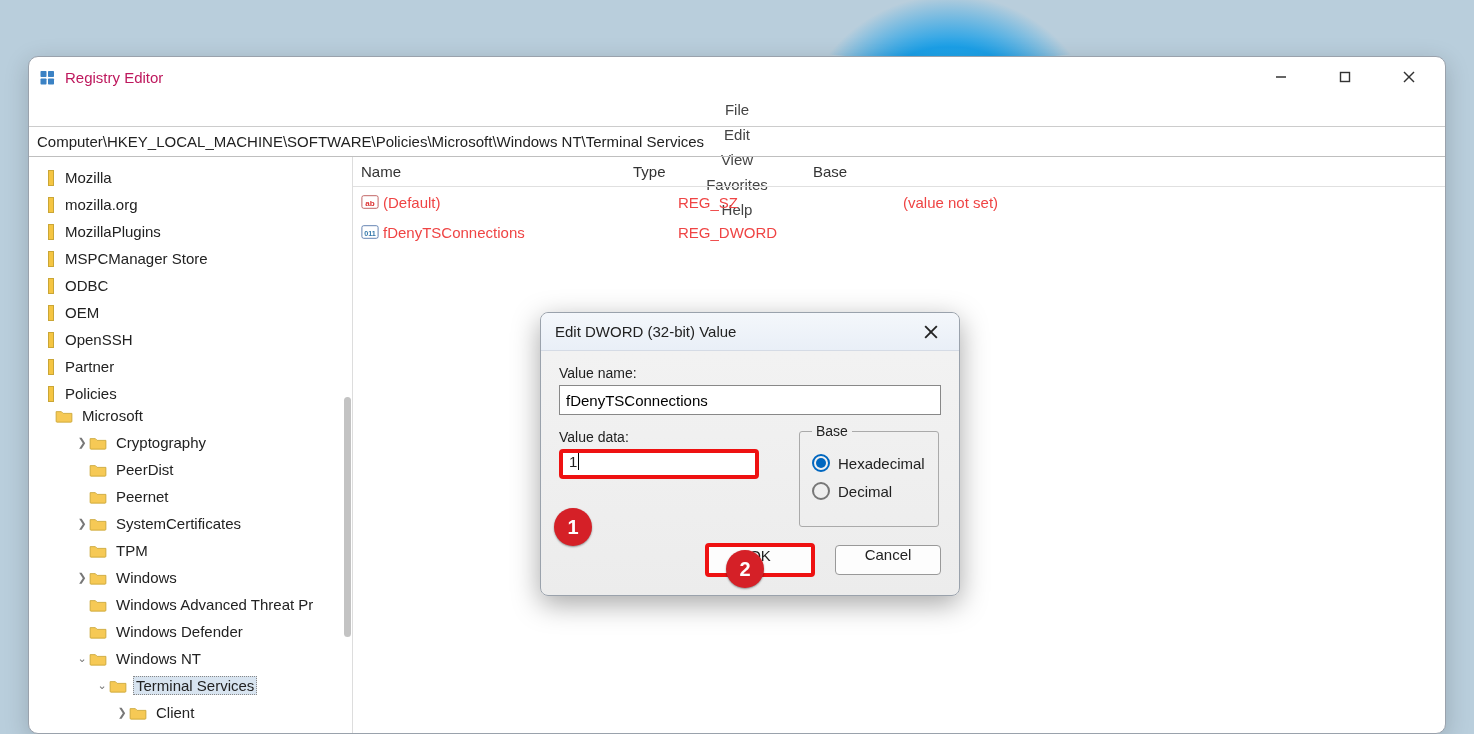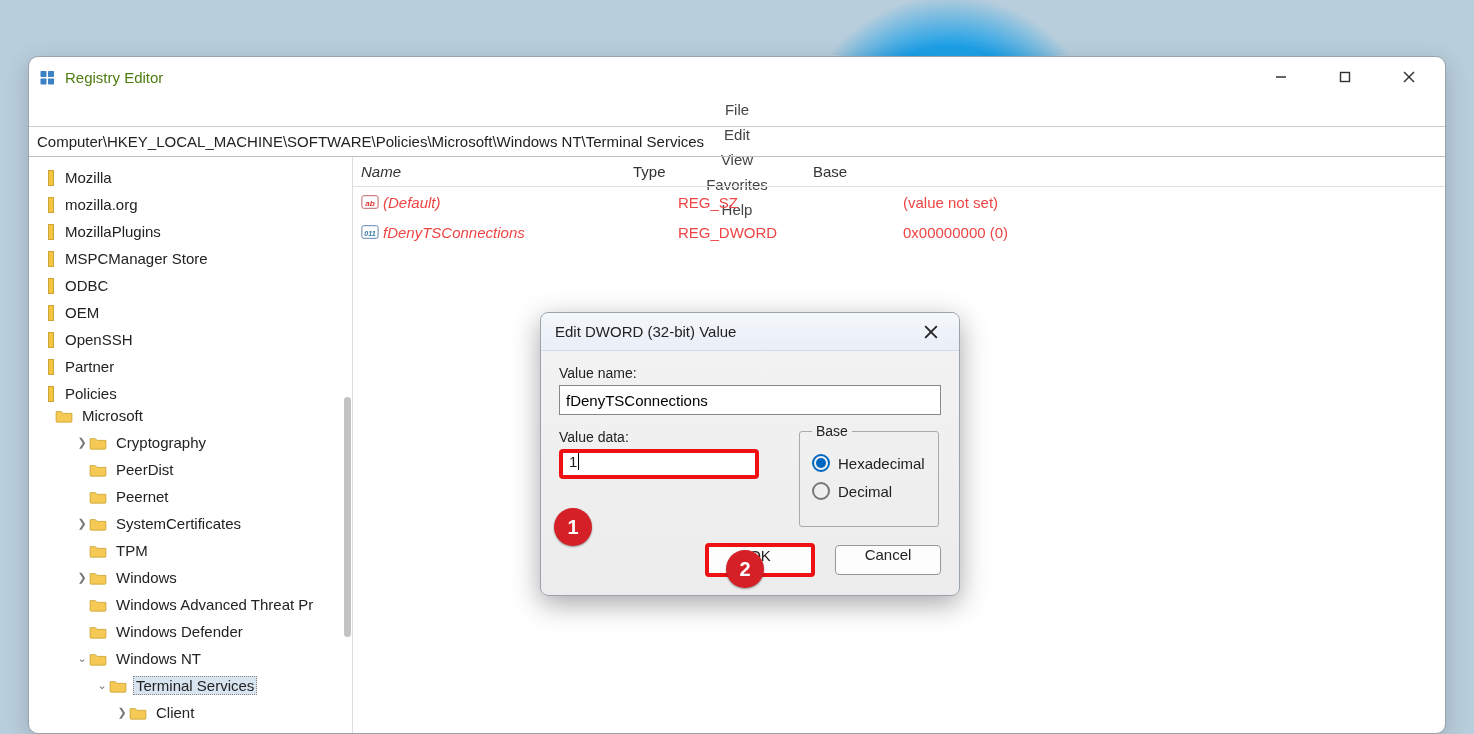--- a/index.html
+++ b/index.html
@@ -17,21 +17,21 @@
   }
   .window {
     position:absolute; left:28px; top:56px; width:1418px; height:678px;
     background:#fff; border:1px solid #9aa2ac; border-radius:10px;
     box-shadow: 0 6px 24px rgba(0,0,0,.18);
     display:flex; flex-direction:column; overflow:hidden;
   }
   
   .titlebar { height:40px; display:flex; align-items:center; padding:0 4px 0 10px; }
   .titlebar .app-icon { width:18px; height:18px; margin-right:8px; color:#3b82c4; }
-  .titlebar .title { color:#4d7c0f; font-size:15px; }
+  .titlebar .title { color:#be185d; font-size:15px; }
   .winctrls { margin-left:auto; display:flex; }
   .winctrl { width:64px; height:40px; display:flex; align-items:center; justify-content:center; color:#333; }
   .winctrl svg { width:12px; height:12px; }
   
   .menubar { height:30px; display:flex; align-items:center; padding:0 8px; border-bottom:1px solid #ccc;flex-direction:column; }
   .menubar span { color:#444; font-size:15px; padding:4px 12px; }
   
   .addressbar { height:30px; border-bottom:1px solid #bfbfbf; display:flex; align-items:center; padding:0 8px; color:#222; font-size:15px; }
   
   .body { flex:1; display:flex; min-height:0; position:relative; }
@@ -50,21 +50,21 @@
   .tree-item .label { padding:0 3px; }
   .bar-icon { width:6px; height:16px; background:#f5c542; margin-right:8px; border:1px solid #caa636; flex-shrink:0; }
   .folder svg { width:100%; height:100%; display:block;}
   .ind0 { padding-left:19px;align-items:flex-end;} .ind1{padding-left:26px;} .ind2{padding-left:46px;}
   .ind3{padding-left:66px;} .ind4{padding-left:86px;}
 
   
   .list { flex:1; overflow:auto; }
   .list-head { height:30px; display:flex; align-items:center; border-bottom:1px solid #e0e0e0; font-size:15px; color:#333;}
   .list-head div { padding:0 8px; }
-  .col-name { width:272px;font-style:italic;} .col-type{width:180px;} .col-data{flex:1;}
+  .col-name { width:272px;} .col-type{width:180px;} .col-data{flex:1;}
   .list-row { height:30px; display:flex; align-items:center; font-size:15px; color:#ef4444;gap:45px;}
   .list-row div { padding:0 8px; }
   .val-icon { width:18px; height:18px; margin-right:4px; flex-shrink:0; }
 
   
   .dialog {
     position:absolute; left:540px; top:312px; width:420px;
     background:linear-gradient(#f3f3f3,#ececec); border:1px solid #9aa2ac; border-radius:8px;
     box-shadow:0 8px 28px rgba(0,0,0,.35);
   }
@@ -306,21 +306,20 @@
       </div>
       <div class="list-row">
         <div class="col-name" style="display:flex;align-items:center;">
           <span class="val-icon"><svg viewBox="0 0 20 20">
                 <rect x="1" y="3" width="18" height="14" rx="2" fill="#fff" stroke="#57a"></rect>
                 <text x="10" y="14" text-anchor="middle" font-size="8" fill="#37a" font-weight="bold">011</text>
               </svg></span>
           <span>fDenyTSConnections</span>
         </div>
         <div class="col-type">REG_DWORD</div>
-        <div class="col-data">0x00000000 (0)</div>
       </div>
     </div>
   </div>
 </div>
 
 <div class="dialog">
   <div class="dlg-title">
     <span>Edit DWORD (32-bit) Value</span>
     <span class="dlg-close">
       <svg width="14" height="14" viewBox="0 0 12 12">

